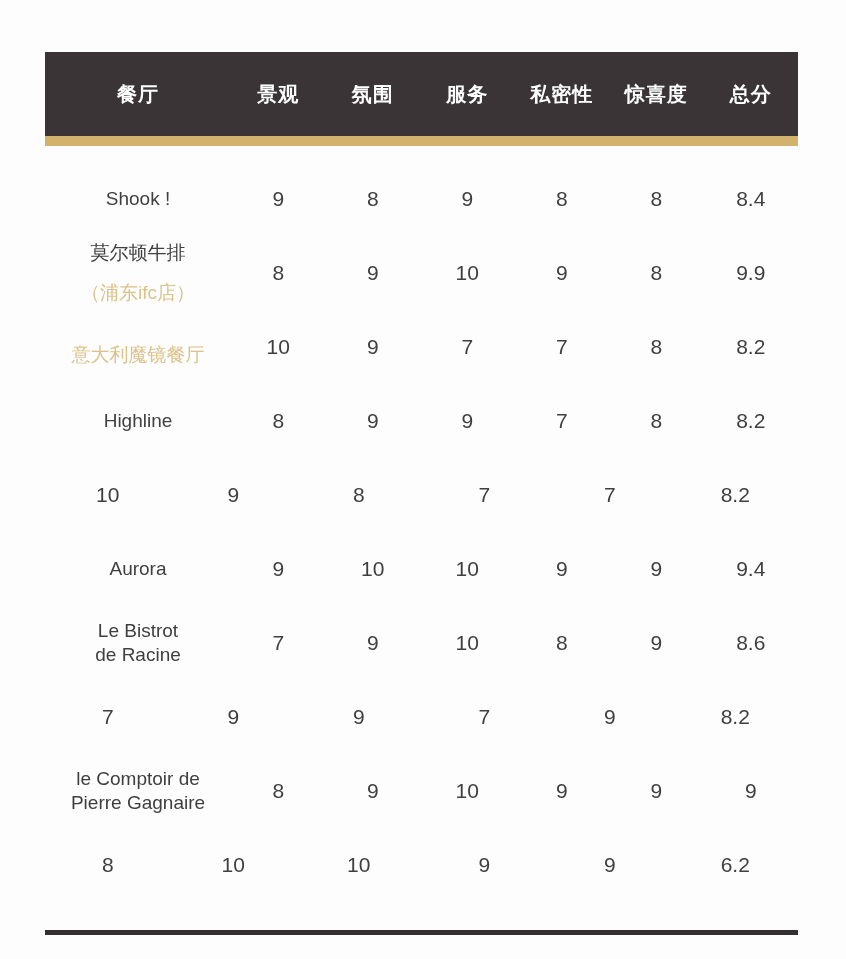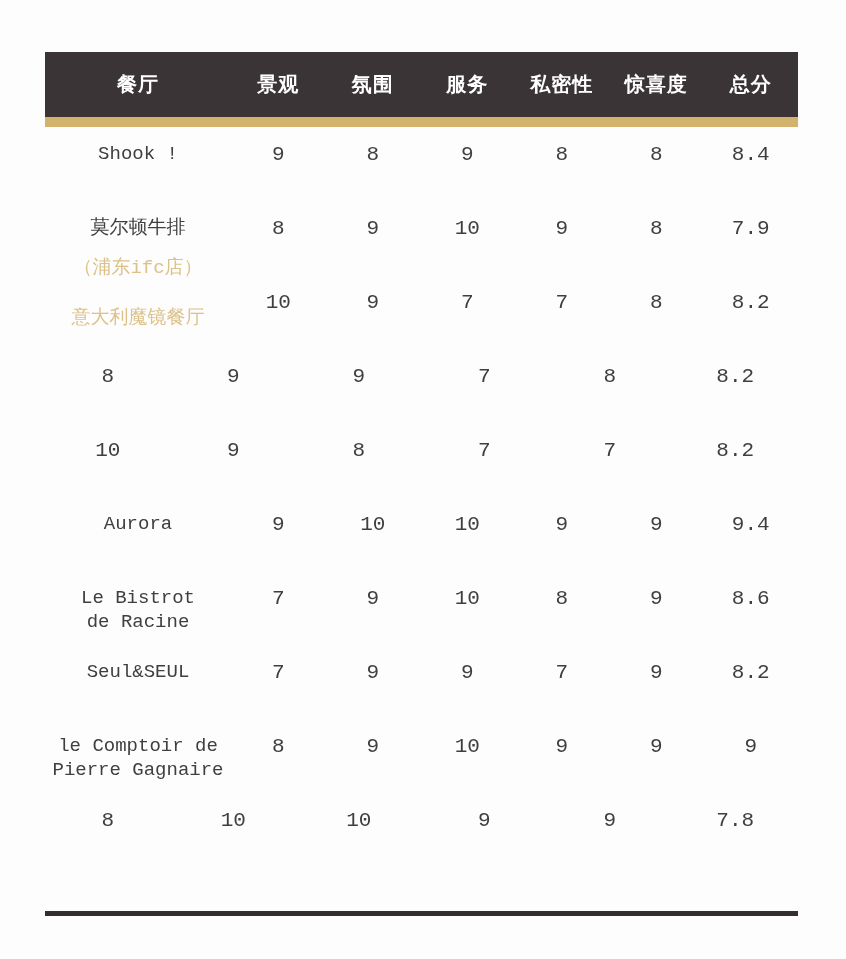--- a/index.html
+++ b/index.html
@@ -15,38 +15,38 @@
     overflow: hidden;
   }
   .page {
     width: 753px;
     margin-left: 45px;
     padding-top: 52px;
   }
   .thead {
     display: flex;
     align-items: center;
-    height: 65px;
+    height: 84px;
     background: #3a3436;
     color: #ffffff;
     font-size: 20px;
     font-weight: bold;
     letter-spacing: 1px;
   }
   .gold-strip {
     height: 10px;
     background: #d3b26e;
   }
   .tbody {
     padding-top: 16px;
   }
   .row {
     display: flex;
+    align-items: center;
     height: 74px;
-    font-family: Liberation Mono, monospace;
   }
   .cell {
     text-align: center;
   }
   .col-name {
     width: 186px;
     flex: 0 0 186px;
   }
   .col-score {
     flex: 1 1 0;
@@ -102,34 +102,37 @@
       <div class="row">
         <div class="cell col-name">
           <div class="restaurant-name">莫尔顿牛排</div>
           <div class="restaurant-sub">（浦东ifc店）</div>
         </div>
         <div class="cell col-score score">8</div>
         <div class="cell col-score score">9</div>
         <div class="cell col-score score">10</div>
         <div class="cell col-score score">9</div>
         <div class="cell col-score score">8</div>
-        <div class="cell col-score score">7.9</div>
+        <div class="cell col-score score">9.9</div>
       </div>
       <div class="row">
         <div class="cell col-name">
           <div class="restaurant-sub">意大利魔镜餐厅</div>
         </div>
         <div class="cell col-score score">10</div>
         <div class="cell col-score score">9</div>
         <div class="cell col-score score">7</div>
         <div class="cell col-score score">7</div>
         <div class="cell col-score score">8</div>
         <div class="cell col-score score">8.2</div>
       </div>
       <div class="row">
+        <div class="cell col-name">
+          <div class="restaurant-name">Highline</div>
+        </div>
         <div class="cell col-score score">8</div>
         <div class="cell col-score score">9</div>
         <div class="cell col-score score">9</div>
         <div class="cell col-score score">7</div>
         <div class="cell col-score score">8</div>
         <div class="cell col-score score">8.2</div>
       </div>
       <div class="row">
         <div class="cell col-score score">10</div>
         <div class="cell col-score score">9</div>
@@ -155,23 +158,20 @@
 de Racine</div>
         </div>
         <div class="cell col-score score">7</div>
         <div class="cell col-score score">9</div>
         <div class="cell col-score score">10</div>
         <div class="cell col-score score">8</div>
         <div class="cell col-score score">9</div>
         <div class="cell col-score score">8.6</div>
       </div>
       <div class="row">
-        <div class="cell col-name">
-          <div class="restaurant-name">Seul&amp;SEUL</div>
-        </div>
         <div class="cell col-score score">7</div>
         <div class="cell col-score score">9</div>
         <div class="cell col-score score">9</div>
         <div class="cell col-score score">7</div>
         <div class="cell col-score score">9</div>
         <div class="cell col-score score">8.2</div>
       </div>
       <div class="row">
         <div class="cell col-name">
           <div class="restaurant-name">le Comptoir de
@@ -183,17 +183,17 @@
         <div class="cell col-score score">9</div>
         <div class="cell col-score score">9</div>
         <div class="cell col-score score">9</div>
       </div>
       <div class="row">
         <div class="cell col-score score">8</div>
         <div class="cell col-score score">10</div>
         <div class="cell col-score score">10</div>
         <div class="cell col-score score">9</div>
         <div class="cell col-score score">9</div>
-        <div class="cell col-score score">7.8</div>
+        <div class="cell col-score score">6.2</div>
       </div>
     </div>
   <div class="bottom-rule"></div>
 </div>
 
 </body></html>

